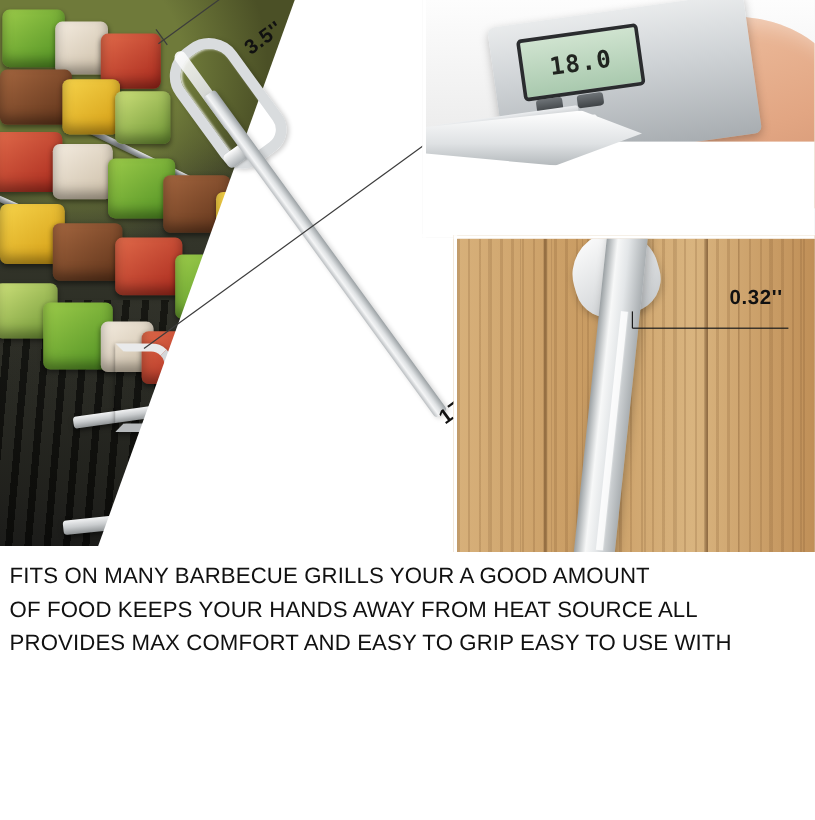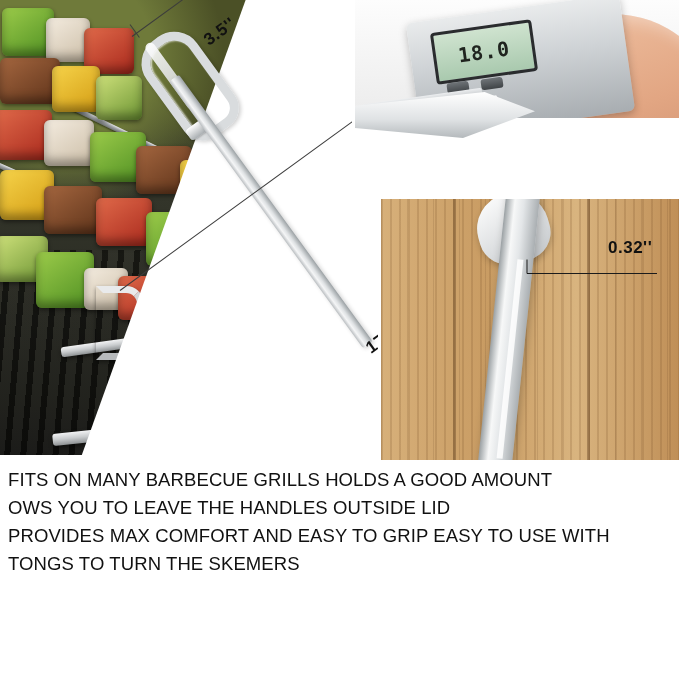--- a/index.html
+++ b/index.html
@@ -467,19 +467,18 @@
       <div class="wood-edge-hi"></div>
 
       <div class="dim-line" style="left:146px; top:74px; width:130px; background:#1b1b1b;"></div>
       <div class="dim-line" style="left:146px; top:60px; width:14px; transform:rotate(90deg); transform-origin:left center; background:#1b1b1b;"></div>
     </div>
 
     <div class="dim-label" style="left:608px; top:238px; font-size:17px;">0.32''</div>
   </div>
 
   <div class="desc">
-    <div class="desc-line">FITS ON MANY BARBECUE GRILLS HOLDS A GOOD AMOUNT</div>
-    <div class="desc-line">OWS YOU TO LEAVE THE HANDLES OUTSIDE LID</div>
+    <div class="desc-line">FITS ON MANY BARBECUE GRILLS YOUR A GOOD AMOUNT</div>
+    <div class="desc-line">OF FOOD KEEPS YOUR HANDS AWAY FROM HEAT SOURCE ALL</div>
     <div class="desc-line">PROVIDES MAX COMFORT AND EASY TO GRIP EASY TO USE WITH</div>
-    <div class="desc-line">TONGS TO TURN THE SKEMERS</div>
   </div>
 
 </div>
 
 </body></html>

